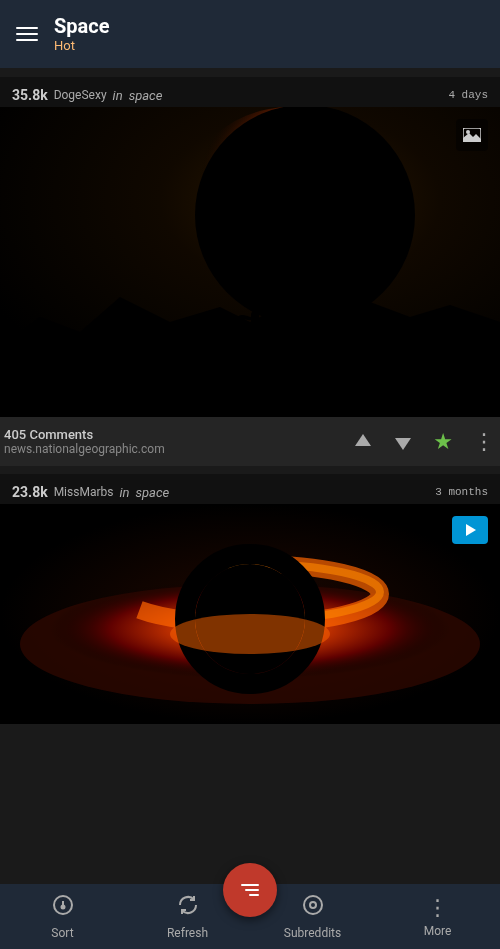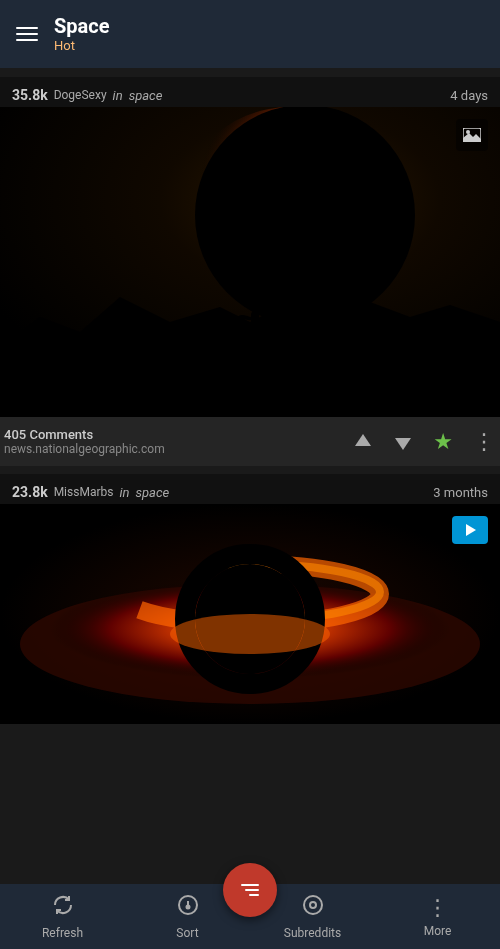--- a/index.html
+++ b/index.html
@@ -85,21 +85,22 @@
       color: #aaa;
       font-size: 12px;
     }
     .post-subreddit {
       color: #aaa;
       font-size: 13px;
       font-style: italic;
     }
     .post-time {
       color: #aaa;
-      font-size: 13px;
+      font-size: 11px;
+      font-family: Liberation Mono, monospace;
     }
     .post-title {
       padding: 2px 12px 10px;
       font-size: 16px;
       font-weight: 600;
       color: #f0f0f0;
       line-height: 1.35;
     }
 
     
@@ -418,37 +419,37 @@
     <span></span>
     <span></span>
     <span></span>
   </div>
 </div>
 
 <nav class="bottom-nav">
   <div class="nav-item">
     <span class="nav-icon">
       <svg width="24" height="24" viewBox="0 0 24 24" fill="none" stroke="#aaa" stroke-width="2">
+        <circle cx="12" cy="12" r="9"></circle>
+        <line x1="12" y1="8" x2="12" y2="12"></line>
+        <circle cx="12" cy="14" r="1.5" fill="#aaa"></circle>
+      </svg>
+    </span>
+    <span class="nav-label">Sort</span>
+  </div>
+  <div class="nav-item">
+    <span class="nav-icon">
+      <svg width="24" height="24" viewBox="0 0 24 24" fill="none" stroke="#aaa" stroke-width="2">
         <path d="M4 12a8 8 0 0 1 14-5.3"></path>
         <polyline points="18,3 18,7 14,7"></polyline>
         <path d="M20 12a8 8 0 0 1-14 5.3"></path>
         <polyline points="6,21 6,17 10,17"></polyline>
       </svg>
     </span>
     <span class="nav-label">Refresh</span>
-  </div>
-  <div class="nav-item">
-    <span class="nav-icon">
-      <svg width="24" height="24" viewBox="0 0 24 24" fill="none" stroke="#aaa" stroke-width="2">
-        <circle cx="12" cy="12" r="9"></circle>
-        <line x1="12" y1="8" x2="12" y2="12"></line>
-        <circle cx="12" cy="14" r="1.5" fill="#aaa"></circle>
-      </svg>
-    </span>
-    <span class="nav-label">Sort</span>
   </div>
   <div class="nav-item">
     <span class="nav-icon">
       <svg width="24" height="24" viewBox="0 0 24 24" fill="none" stroke="#aaa" stroke-width="2">
         <circle cx="12" cy="12" r="9"></circle>
         <circle cx="12" cy="12" r="3"></circle>
       </svg>
     </span>
     <span class="nav-label">Subreddits</span>
   </div>

